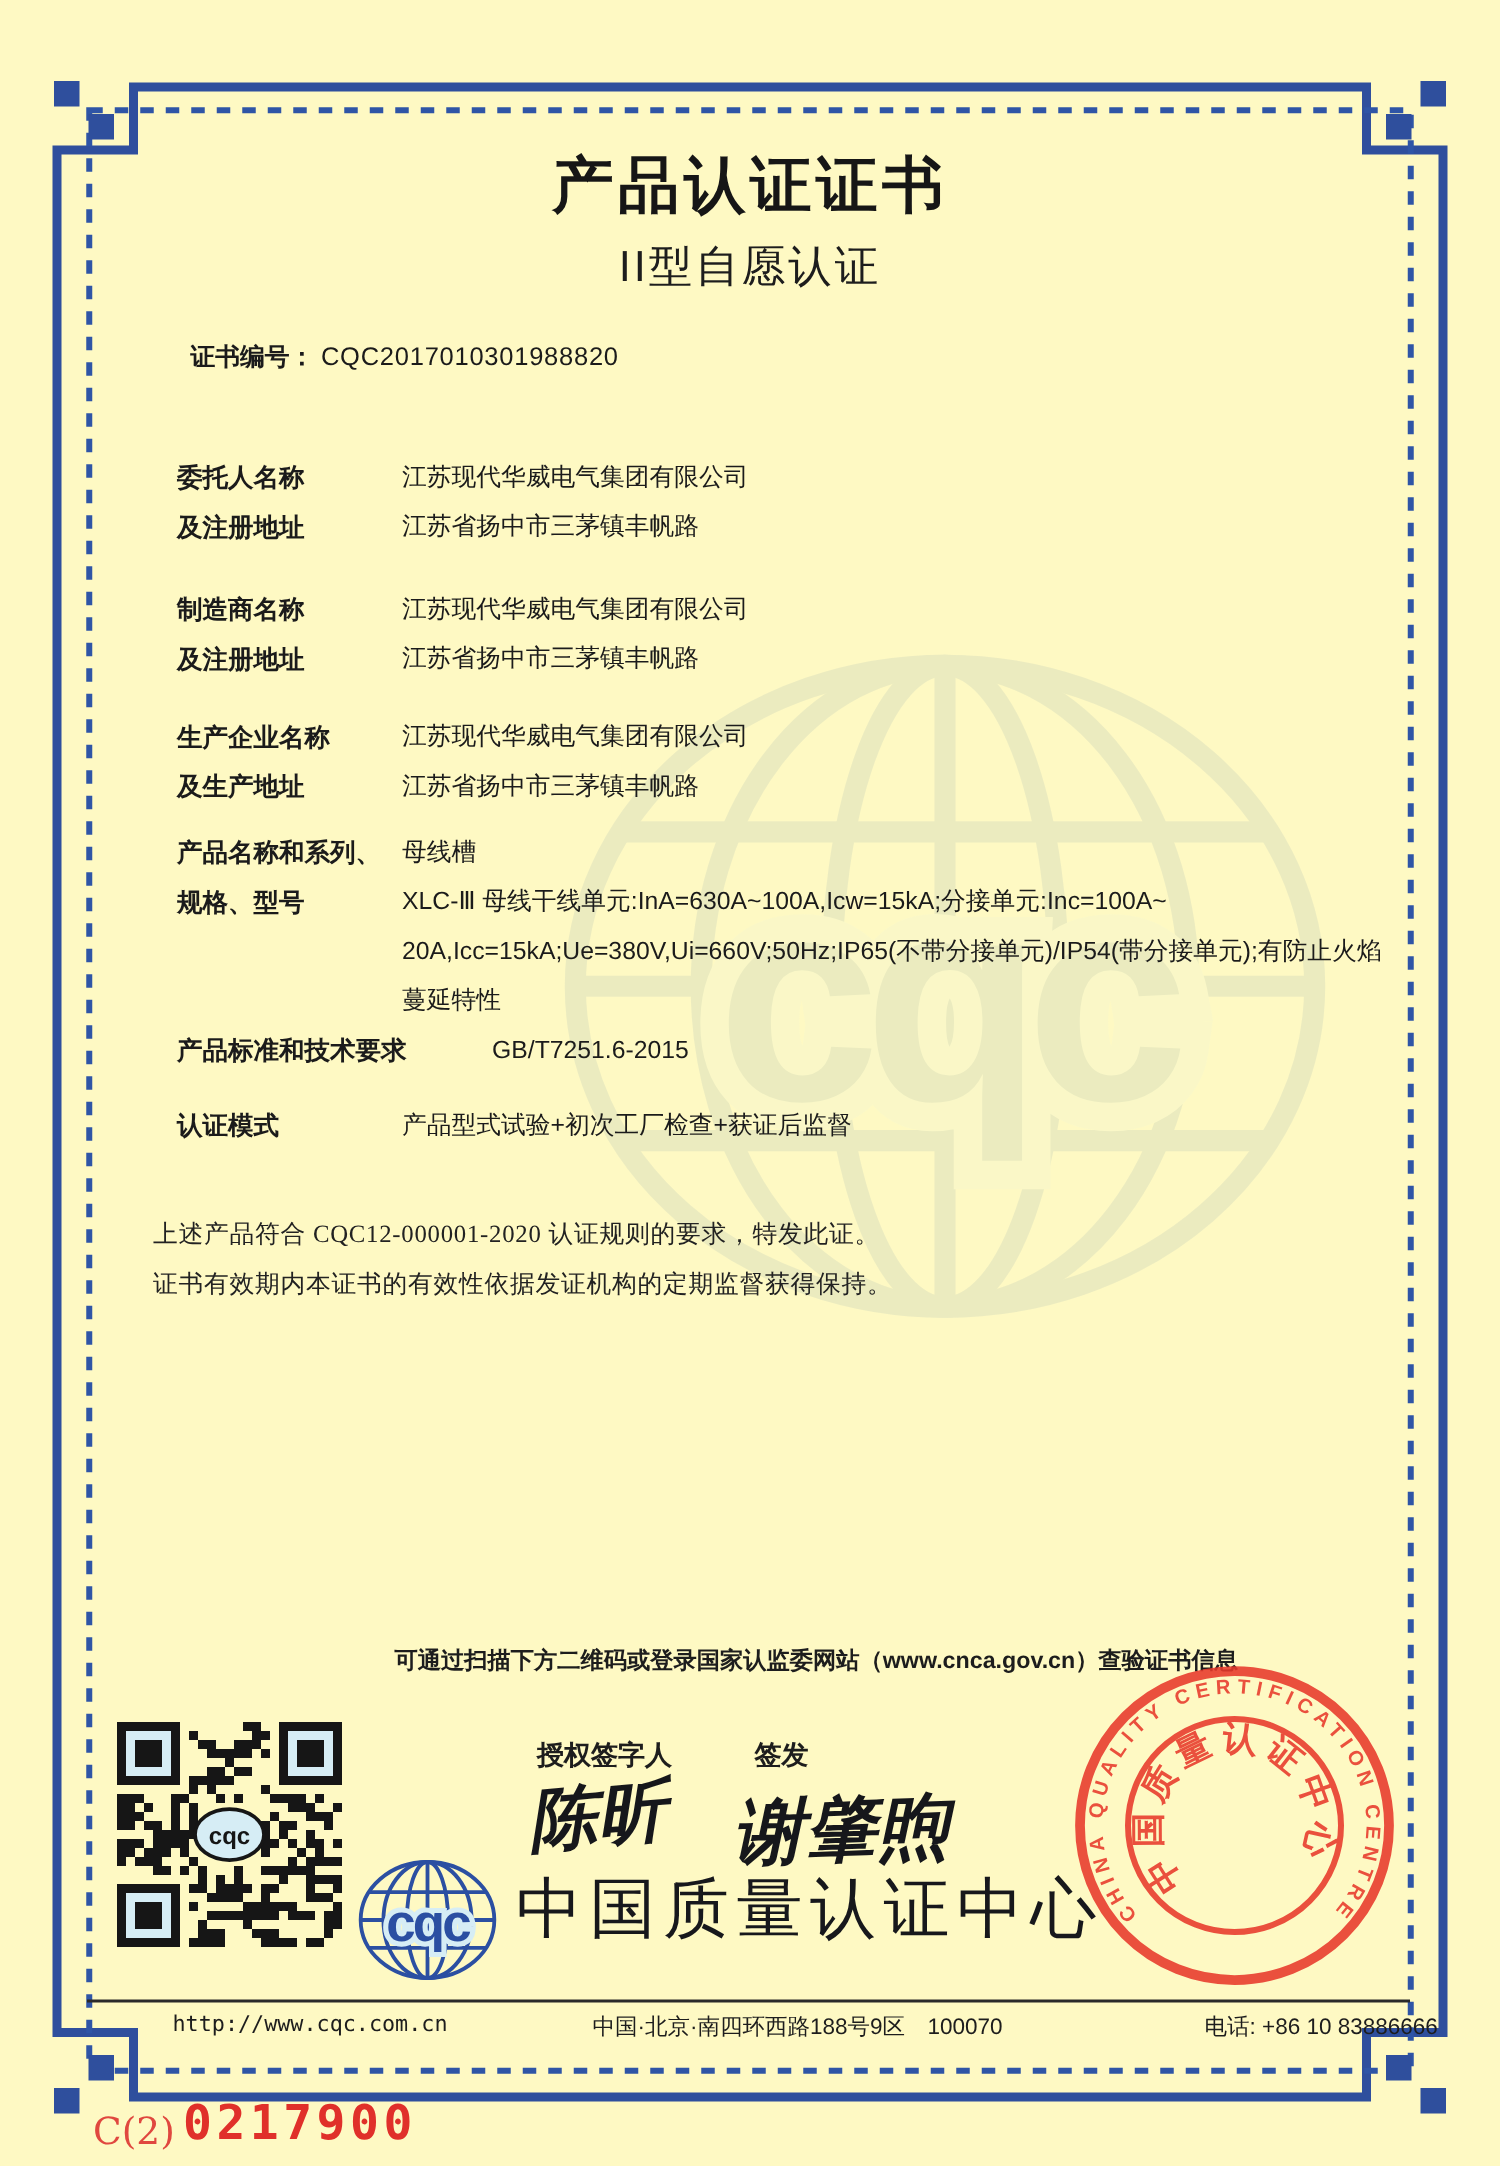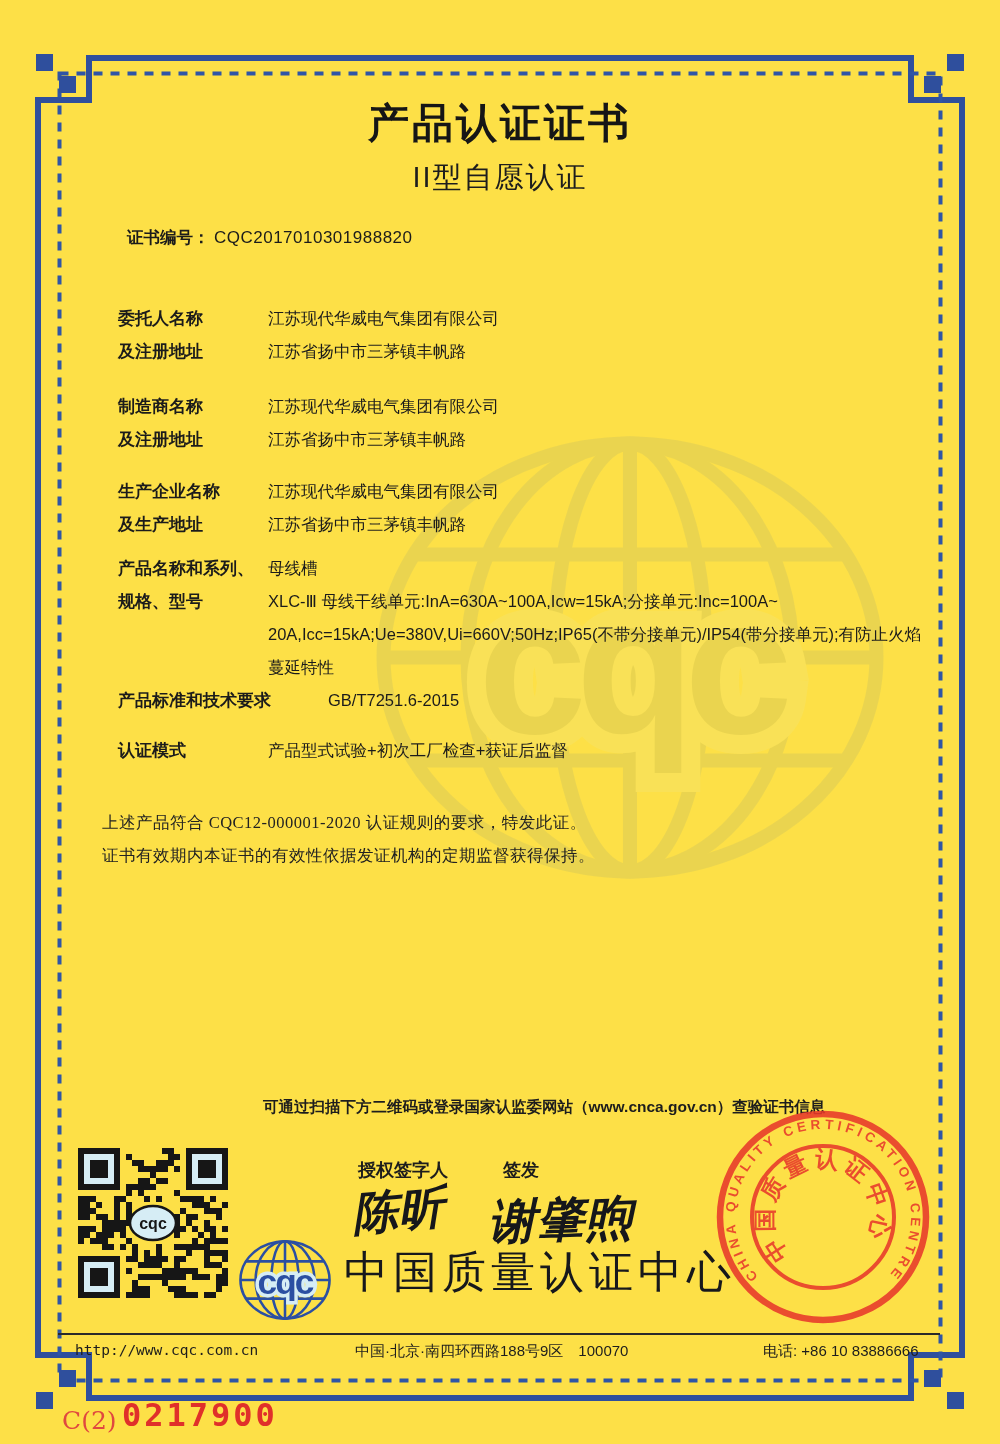--- a/index.html
+++ b/index.html
@@ -1,16 +1,16 @@
 <!DOCTYPE html>
 <html><head>
 <meta charset="utf-8">
 <style>
   html,body{margin:0;padding:0;}
-  .page{position:relative;width:1000px;height:1444px;background:#fde047;overflow:hidden;
+  .page{position:relative;width:1000px;height:1444px;background:#fef9c3;overflow:hidden;
         font-family:"Liberation Sans","DejaVu Sans",sans-serif;color:#1b1b1b;}
   svg.overlay{position:absolute;left:0;top:0;pointer-events:none;}
   .watermark{position:absolute;left:370px;top:430px;opacity:.09;}
   .title{position:absolute;top:96px;left:0;width:100%;text-align:center;
          font-size:41px;font-weight:bold;letter-spacing:3px;color:#161616;}
   .subtitle{position:absolute;top:158px;left:0;width:100%;text-align:center;
             font-size:29px;letter-spacing:2px;color:#1d1d1d;}
   .certno{position:absolute;top:227px;left:127px;}
   .kai{font-family:"Liberation Serif","DejaVu Serif",serif;font-weight:bold;font-size:16.5px;}
   .num{font-size:17px;letter-spacing:.5px;}
@@ -28,21 +28,21 @@
   .qrnote{position:absolute;left:263px;top:1097px;font-size:15.5px;font-weight:bold;color:#1d1d1d;}
   .qrbox{position:absolute;left:78px;top:1148px;}
   .signlabel{position:absolute;font-size:18px;font-weight:bold;color:#1d1d1d;}
   .sig{position:absolute;font-family:"DejaVu Serif","Liberation Serif",serif;
        font-style:italic;font-weight:bold;color:#16171b;}
   .cqc-logo{position:absolute;left:238px;top:1238px;}
   .orgname{position:absolute;left:344px;top:1243px;font-size:44px;font-weight:500;
            letter-spacing:5px;color:#17181c;}
   .seal{position:absolute;left:710px;top:1104px;opacity:.88;}
   .footrule{position:absolute;left:58px;top:1333px;width:882px;height:2px;background:#2a2a2a;}
-  .footer{position:absolute;top:1342px;font-size:15px;color:#1d1d1d;}
+  .footer{position:absolute;top:1342px;font-size:15px;color:#1d1d1d;margin-left:40px;}
   .furl{left:75px;font-family:"DejaVu Sans Mono","Liberation Mono",monospace;font-size:14.5px;}
   .faddr{left:355px;}
   .fphone{left:763px;}
   .serialprefix{position:absolute;left:62px;top:1406px;color:#e0483f;
                 font-family:"DejaVu Serif","Liberation Serif",serif;font-size:25px;}
   .serialnum{position:absolute;left:122px;top:1396px;color:#e0302a;
              font-family:"DejaVu Sans Mono","Liberation Mono",monospace;
              font-weight:bold;font-size:32px;letter-spacing:3px;}
 </style>
 </head>

